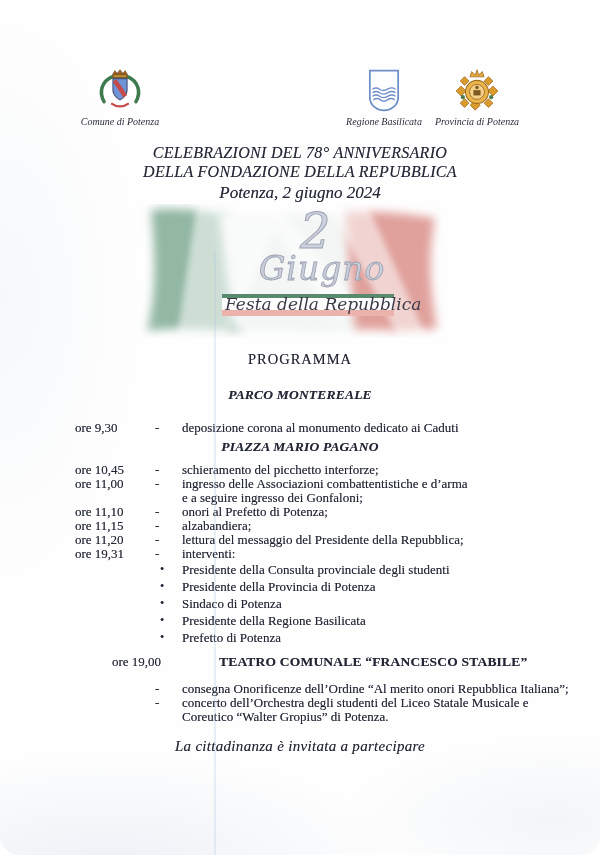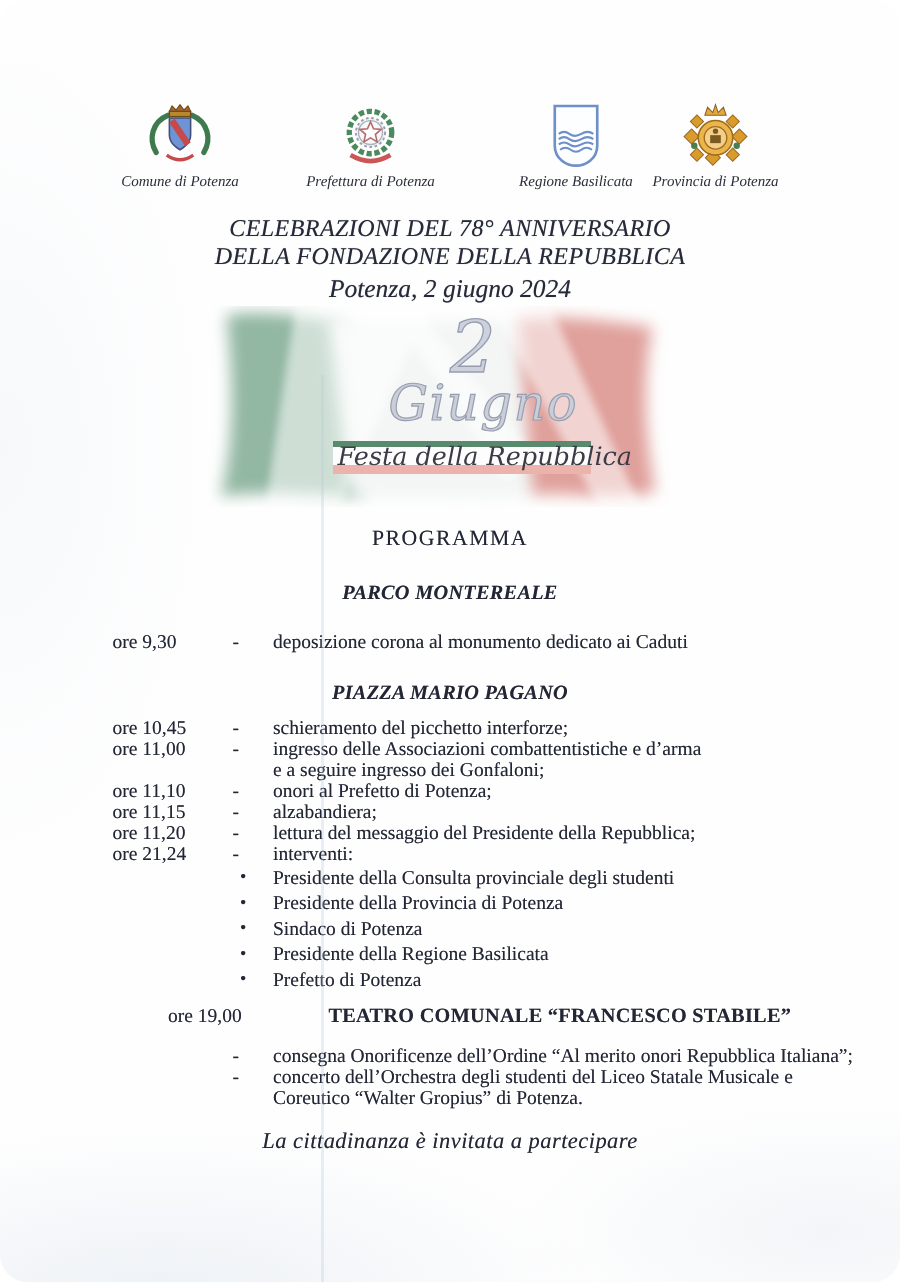--- a/index.html
+++ b/index.html
@@ -53,21 +53,21 @@
     text-shadow:0 0 .4px rgba(40,44,60,.5);
   }
   .prog-heading{
     text-align:center;font-size:14.5px;line-height:16px;letter-spacing:1px;
   }
   .venue{
     text-align:center;font-weight:bold;font-style:italic;
     font-size:13.5px;line-height:15px;letter-spacing:.2px;
   }
   .venue.parco{margin-top:20px;}
-  .venue.piazza{margin-top:19px;}
+  .venue.piazza{margin-top:4px;}
   .row{display:flex;padding-left:75px;}
   .row.single{margin-top:19px;}
   .rows{margin-top:9px;}
   .time{width:80px;flex:0 0 80px;}
   .dash{width:27px;flex:0 0 27px;}
   .etext{white-space:nowrap;}
   .cont{padding-left:182px;white-space:nowrap;}
   .bullets{margin:0;padding:0;list-style:none;}
   .bullets li{display:flex;padding-left:160px;line-height:17px;}
   .bullets .dot{width:22px;flex:0 0 22px;font-size:12px;}
@@ -93,30 +93,20 @@
       <path d="M48,38 C54,28 51,15 39,10" fill="none" stroke="#3f7a4f" stroke-width="4" stroke-linecap="round"></path>
       <rect x="22" y="7" width="16" height="4" fill="#b9882e" stroke="#6b4a1a" stroke-width="1"></rect>
       <path d="M22,7 l2,-4 l3,3 l3,-4 l3,4 l3,-3 l2,4 z" fill="#a9612e" stroke="#6b4a1a" stroke-width="0.8"></path>
       <path d="M22,12 h16 v13 c0,7 -8,11 -8,11 c0,0 -8,-4 -8,-11 z" fill="#6e93d6" stroke="#444f76" stroke-width="1.2"></path>
       <line x1="24" y1="14" x2="36" y2="32" stroke="#c64a4a" stroke-width="5"></line>
       <path d="M20,40 q10,7 20,0" fill="none" stroke="#c64a4a" stroke-width="2.5"></path>
     </svg>
     <span class="lbl">Comune di Potenza</span>
   </div>
 
-  <div class="logo" id="logo-prefettura">
-    <svg width="56" height="46" viewBox="0 0 60 52">
-      <circle cx="30" cy="23" r="16" fill="none" stroke="#4a8a5c" stroke-width="4" stroke-dasharray="4 2"></circle>
-      <circle cx="30" cy="23" r="11" fill="#eef0f3" stroke="#9aa0ad" stroke-width="1.5" stroke-dasharray="2 2"></circle>
-      <circle cx="30" cy="23" r="9" fill="#f6f7f9" stroke="#aab0bc" stroke-width="1"></circle>
-      <path d="M30,15 l2.3,5.2 5.7,.4 -4.3,3.8 1.3,5.6 -5,-3 -5,3 1.3,-5.6 -4.3,-3.8 5.7,-.4 z" fill="#ffffff" stroke="#b46a6a" stroke-width="1.2"></path>
-      <path d="M15,40 q15,9 30,0" fill="none" stroke="#cc5555" stroke-width="3.5"></path>
-    </svg>
-    <span class="lbl">Prefettura di Potenza</span>
-  </div>
 
   <div class="logo" id="logo-regione">
     <svg width="36" height="46" viewBox="0 0 40 52">
       <path d="M4,3 h32 v30 c0,10 -9,15 -16,15 c-7,0 -16,-5 -16,-15 z" fill="#fdfeff" stroke="#6f8fc9" stroke-width="2"></path>
       <path d="M7,24 q4,-3 8,0 t9,0 t9,0" fill="none" stroke="#6f8fc9" stroke-width="1.6"></path>
       <path d="M7,28 q4,-3 8,0 t9,0 t9,0" fill="none" stroke="#6f8fc9" stroke-width="1.6"></path>
       <path d="M7,32 q4,-3 8,0 t9,0 t9,0" fill="none" stroke="#6f8fc9" stroke-width="1.6"></path>
       <path d="M8,36 q4,-3 8,0 t8,0 t8,0" fill="none" stroke="#6f8fc9" stroke-width="1.6"></path>
     </svg>
     <span class="lbl">Regione Basilicata</span>
@@ -213,21 +203,21 @@
         <div class="time">ore 11,15</div>
         <div class="dash">-</div>
         <div class="etext">alzabandiera;</div>
       </div>
       <div class="row">
         <div class="time">ore 11,20</div>
         <div class="dash">-</div>
         <div class="etext">lettura del messaggio del Presidente della Repubblica;</div>
       </div>
       <div class="row">
-        <div class="time">ore 21,24</div>
+        <div class="time">ore 19,31</div>
         <div class="dash">-</div>
         <div class="etext">interventi:</div>
       </div>
     </div>
 
     <ul class="bullets">
       <li>
           <span class="dot">•</span>
           <span>Presidente della Consulta provinciale degli studenti</span>
         </li>

